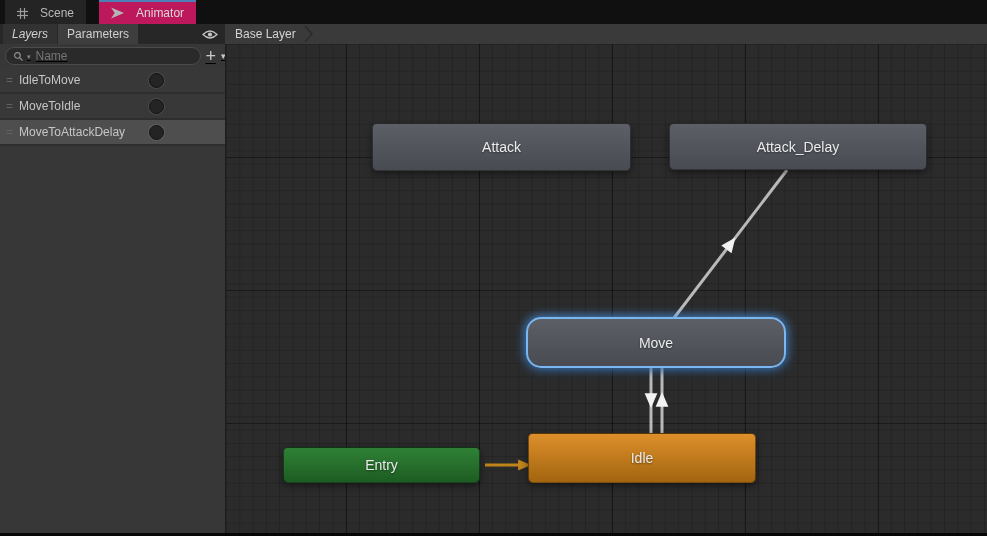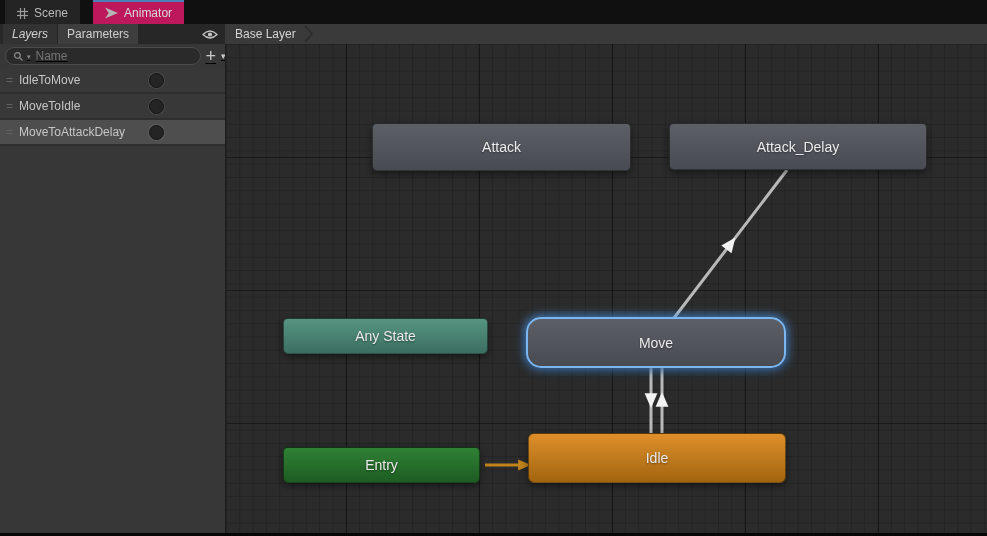--- a/index.html
+++ b/index.html
@@ -3,21 +3,21 @@
 <meta charset="utf-8">
 <style>
   html,body{margin:0;padding:0;background:#000;}
   .app{
     position:relative;width:987px;height:536px;overflow:hidden;
     background:#373737;font-family:"Liberation Sans",sans-serif;
     -webkit-font-smoothing:antialiased;
   }
   
   .tabstrip{position:absolute;top:0;left:0;right:0;height:24px;background:#101010;display:flex;align-items:stretch;}
-  .tab{box-sizing:border-box;display:flex;align-items:center;gap:6px;padding:0 12px;font-size:12px;border-top:2px solid transparent;}
+  .tab{box-sizing:border-box;display:flex;align-items:center;gap:12px;padding:0 12px;font-size:12px;border-top:2px solid transparent;}
   .tab-scene{background:#242424;color:#b9b9b9;margin-left:5px;}
   .tab-animator{background:#be185d;color:#dadada;margin-left:13px;border-top:2px solid #4c7eb8;}
   
   .subbar{position:absolute;top:24px;left:0;right:0;height:20px;display:flex;}
   .lefttabs{width:225px;box-sizing:border-box;background:#272727;display:flex;align-items:center;}
   .seg{height:20px;box-sizing:border-box;display:flex;align-items:center;padding:0 9px;font-size:12px;color:#cfcfcf;}
   .seg-layers{background:#323232;margin-left:3px;font-style:italic;}
   .seg-params{background:#3e3e3e;margin-left:1px;}
   .eyewrap{margin-left:auto;margin-right:7px;display:flex;align-items:center;}
   .breadcrumb{flex:1;background:#3a3a3a;display:flex;align-items:center;gap:8px;padding-left:10px;font-size:12px;color:#d4d4d4;}
@@ -163,28 +163,25 @@
         <line x1="259" y1="421" x2="298" y2="421" stroke="#c0841a" stroke-width="3"></line>
         <polygon points="305.0,421.0 292.1,426.6 292.1,415.4" fill="#c0841a"></polygon>
       </svg>
 
   <div class="node" style="background: linear-gradient(rgb(92, 96, 102), rgb(72, 76, 82)); left: 146px; top: 79px; width: 259px; height: 48px;">
         <span>Attack</span>
       </div>
       <div class="node" style="background: linear-gradient(rgb(92, 96, 102), rgb(72, 76, 82)); left: 443px; top: 79px; width: 258px; height: 47px;">
         <span>Attack_Delay</span>
       </div>
-      <div class="node" style="background: linear-gradient(rgb(86, 148, 129), rgb(60, 111, 97)); left: 57px; top: 274px; width: 205px; height: 36px;">
-        <span>Any State</span>
-      </div>
       <div class="node selected" style="background: linear-gradient(rgb(92, 96, 102), rgb(72, 76, 82)); left: 300px; top: 273px; width: 260px; height: 51px; border-radius: 15px;">
         <span>Move</span>
       </div>
       <div class="node" style="background: linear-gradient(rgb(47, 129, 54), rgb(29, 92, 34)); left: 57px; top: 403px; width: 197px; height: 36px;">
         <span>Entry</span>
       </div>
-      <div class="node" style="background: linear-gradient(rgb(222, 143, 43), rgb(162, 101, 15)); left: 302px; top: 389px; width: 258px; height: 50px; border-radius: 6px;">
+      <div class="node" style="background: linear-gradient(rgb(222, 143, 43), rgb(162, 101, 15)); left: 302px; top: 389px; width: 228px; height: 50px;">
         <span>Idle</span>
       </div>
     </div>
 
   <div class="bottombar"></div>
 </div>
 
 </body></html>

